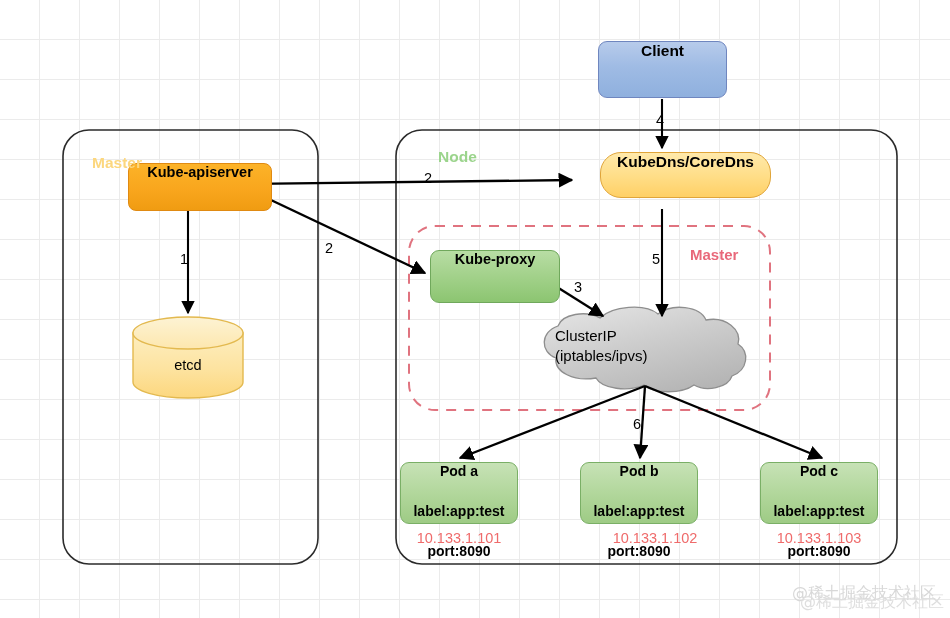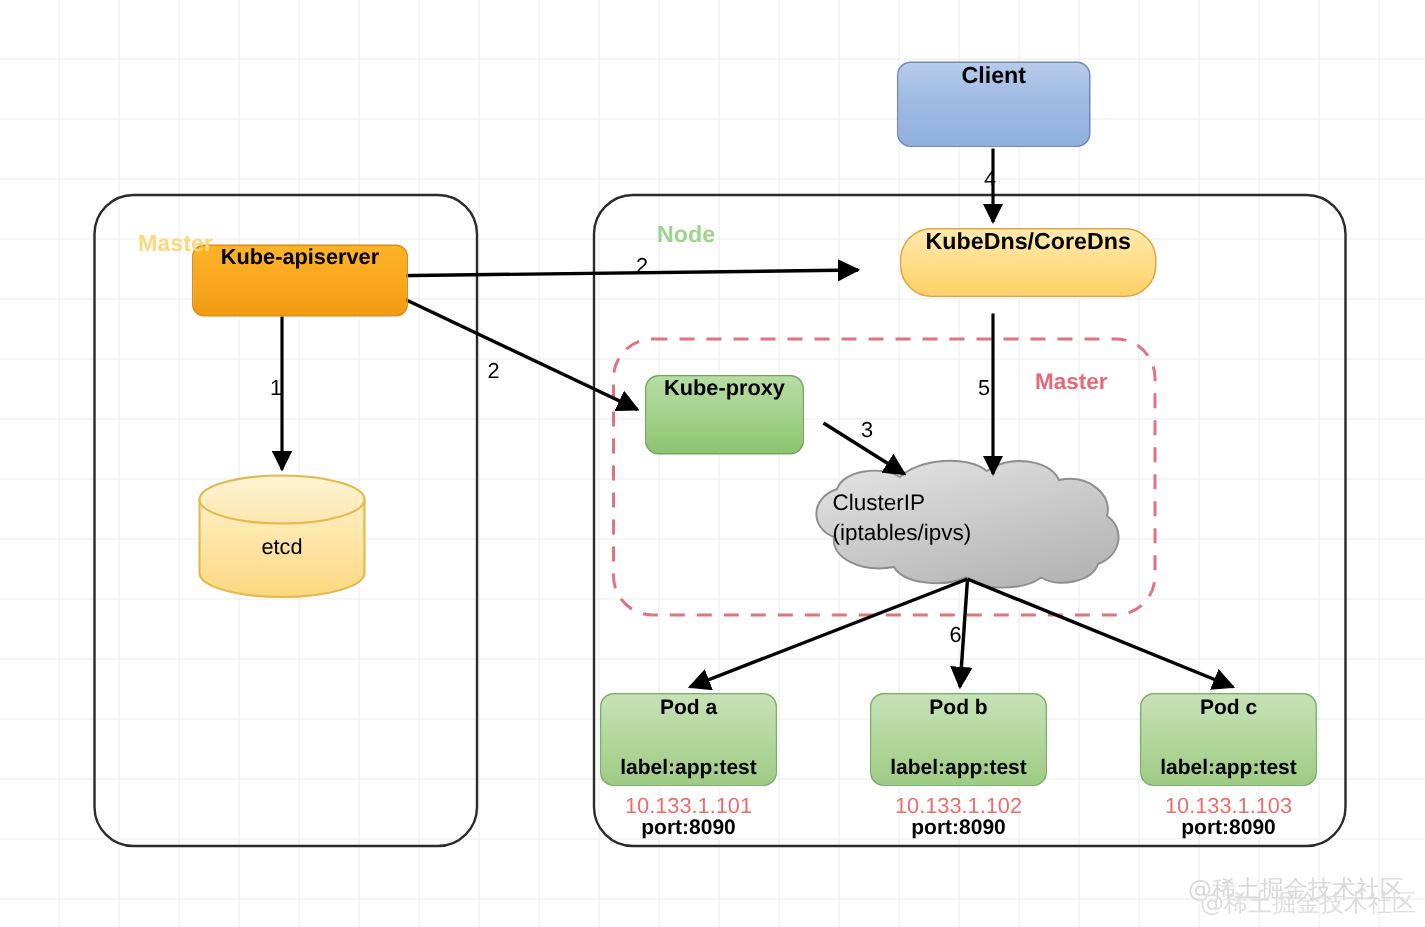--- a/index.html
+++ b/index.html
@@ -54,21 +54,21 @@
   }
   .kubedns-box {
     left: 577px; top: 152px; width: 171px; height: 46px;
     border: 1.4px solid #e0a53a;
     border-radius: 21px;
     background: linear-gradient(to bottom, #ffe9ab 0%, #ffdd86 55%, #ffd066 100%);
     font-size: 15.5px;
     margin-left: 23px;
   }
   .kubeproxy-box {
-    left: 430px; top: 250px; width: 106px; height: 53px;
+    left: 430px; top: 250px; width: 130px; height: 53px;
     border: 1.4px solid #70a85c;
     border-radius: 9px;
     background: linear-gradient(to bottom, #b8dda4 0%, #a2d18a 50%, #8cc571 100%);
     font-size: 14.5px;
   }
   .pod-box {
     width: 118px; height: 62px;
     border: 1.4px solid #7aaf66;
     border-radius: 9px;
     background: linear-gradient(to bottom, #c7e2b6 0%, #b2d79c 50%, #9ecb85 100%);
@@ -81,21 +81,21 @@
   .pod-c { left: 760px; top: 462px; }
   .pod-ip {
     position: absolute;
     width: 118px;
     text-align: center;
     font-size: 14.5px;
     color: #ef6b6b;
     z-index: 5;
   }
   .ip-a { left: 400px; top: 530px; }
-  .ip-b { left: 580px; top: 530px; text-align: center; }
+  .ip-b { left: 596px; top: 530px; text-align: center; }
   .ip-c { left: 760px; top: 530px; }
   .cloud-label {
     position: absolute;
     left: 555px; top: 326px; width: 170px;
     font-size: 15px;
     color: #000000;
     line-height: 1.35;
     z-index: 6;
   }
   .etcd-label {

